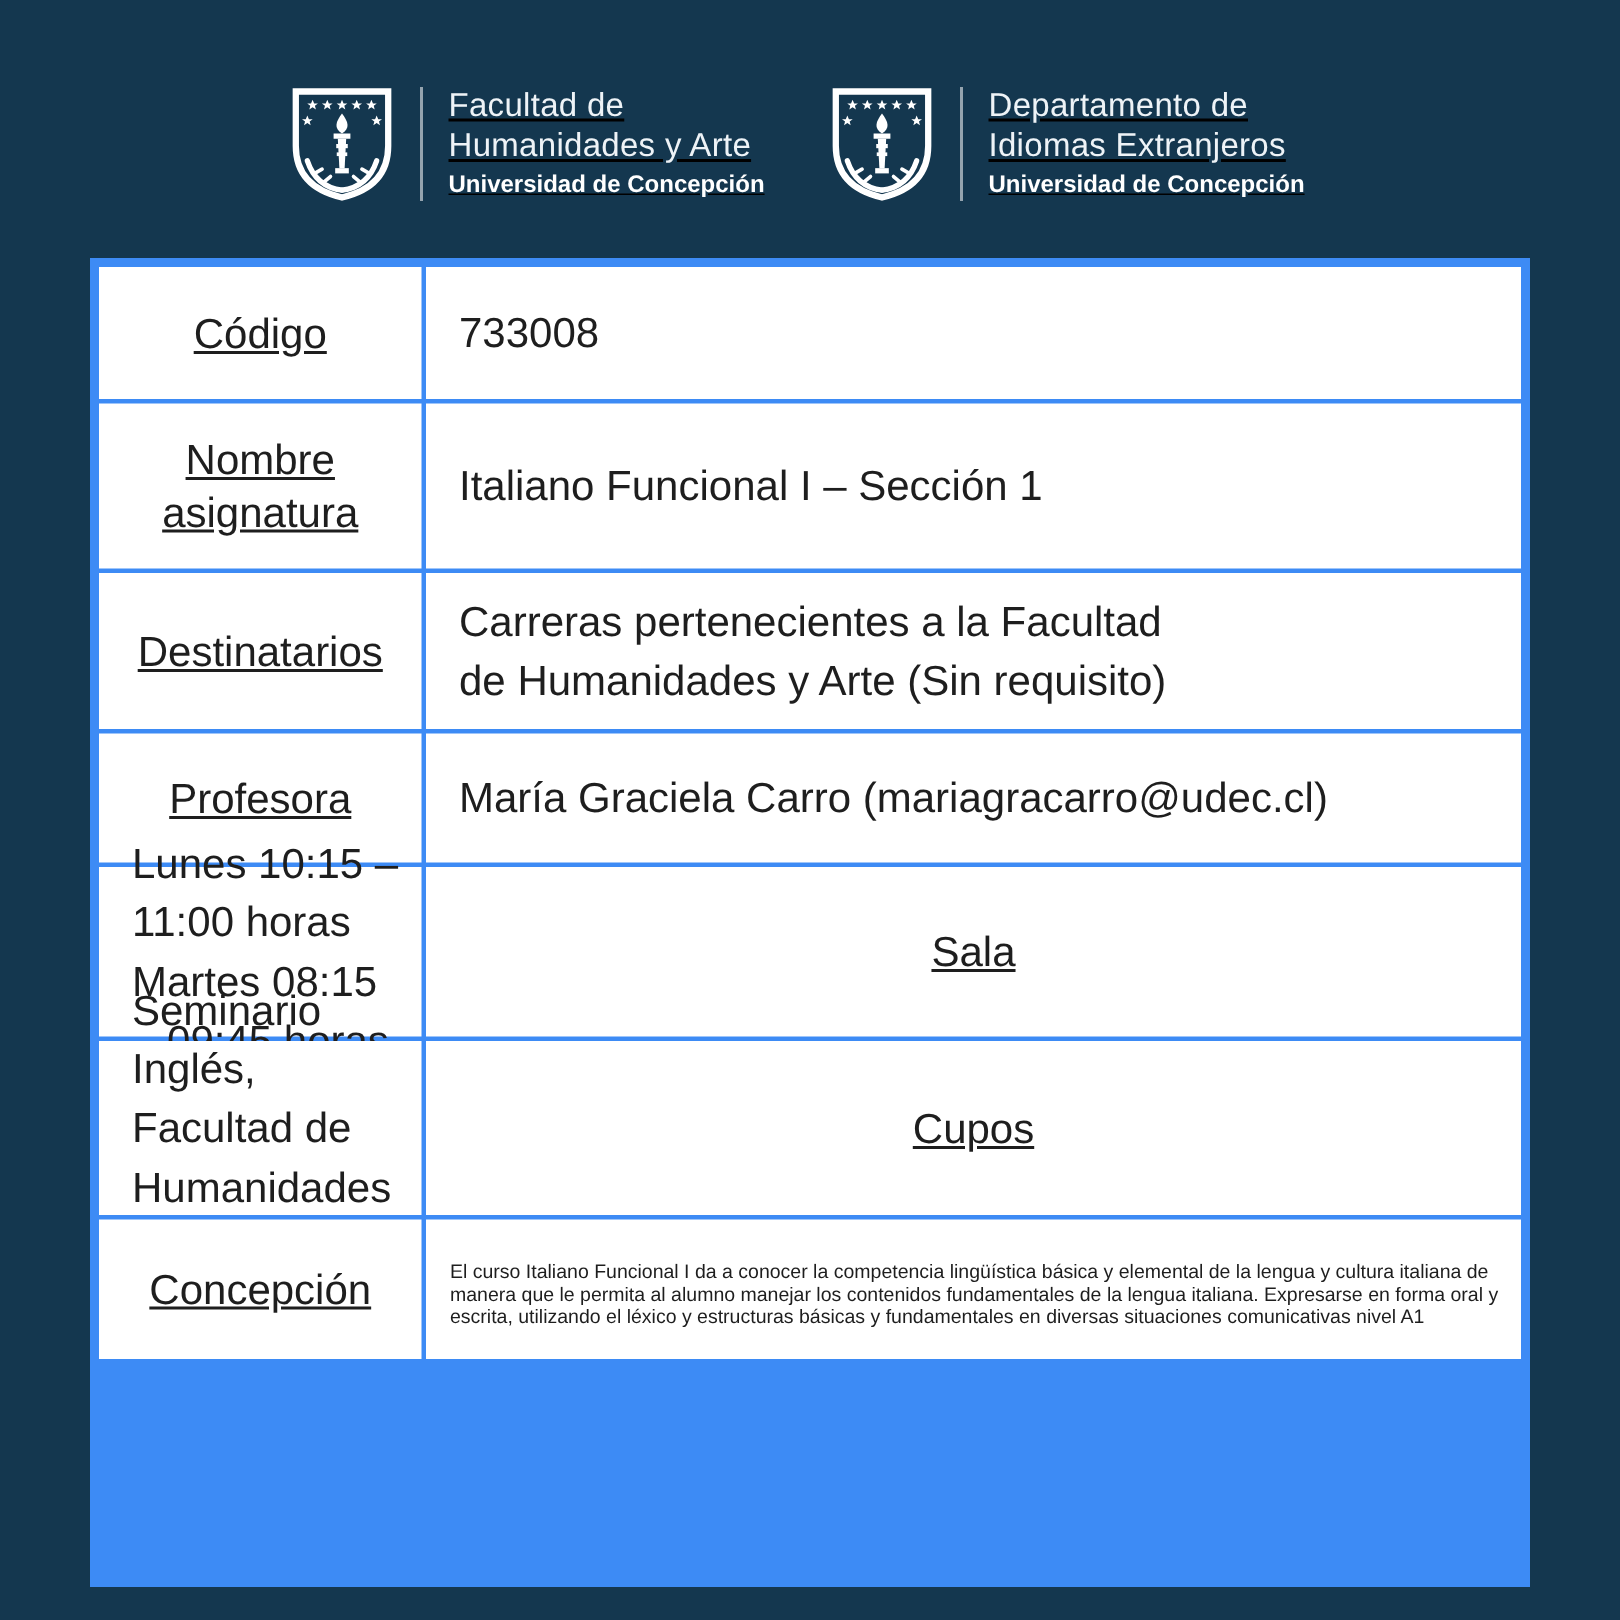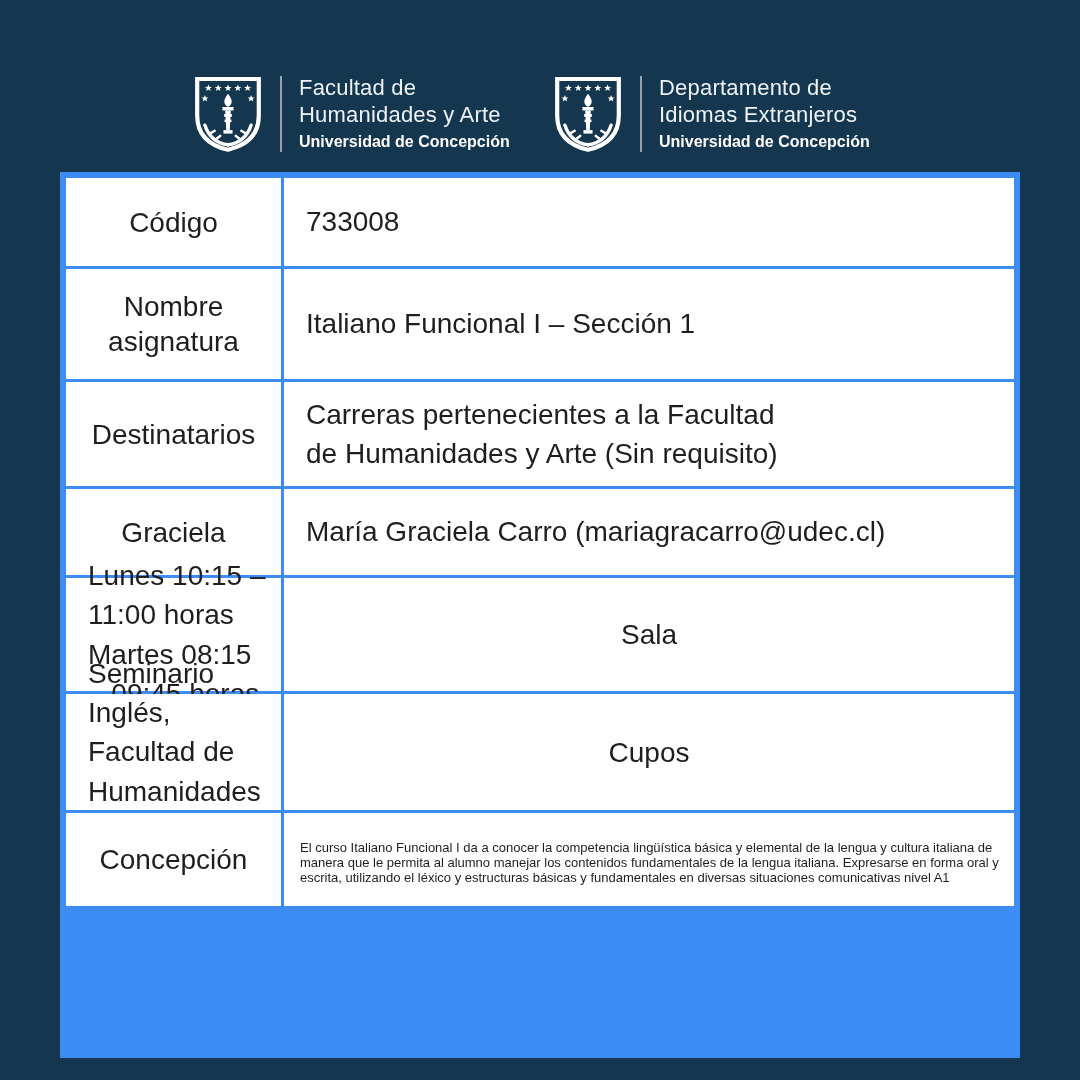--- a/index.html
+++ b/index.html
@@ -5,21 +5,21 @@
   html,body { margin:0; padding:0; }
   body {
     width:1080px; height:1080px; position:relative; overflow:hidden;
     background:#14374F;
     font-family:"Liberation Sans", sans-serif;
     -webkit-font-smoothing:antialiased;
   }
 
   
   .header { position:absolute; top:0; left:0; width:1080px; height:172px; }
-  .logo-group { position:absolute; top:72px; display:flex; align-items:center; }
+  .logo-group { position:absolute; top:54px; display:flex; align-items:center;text-decoration:underline; }
   .logo-group.first  { left:193px; }
   .logo-group.second { left:553px; }
   .shield { width:70px; height:84px; flex:0 0 auto; }
   .logo-divider {
     width:2px; height:76px; background:rgba(255,255,255,0.55);
     margin:0 17px; flex:0 0 auto;
   }
   .logo-text { display:flex; flex-direction:column; justify-content:center; }
   .logo-line {
     color:#EEF3F7; font-size:22px; line-height:27px; font-weight:300;
@@ -35,21 +35,21 @@
     position:absolute; left:60px; top:172px; width:960px; height:886px;
     background:#3D8BF5;
     display:grid;
     grid-template-columns:215px 1fr;
     grid-template-rows:88px 110px 104px 86px 113px 116px 93px 1fr;
     gap:3px; padding:6px; box-sizing:border-box;
   }
   .cell { background:#FFFFFF; color:#1E1E1E; display:flex; align-items:center; }
   .cell.label {
     justify-content:center; text-align:center;
-    font-size:28px; padding:0 4px; line-height:1.25;
+    font-size:28px; padding:0 4px; line-height:1.25;text-decoration:underline;
   }
   .cell.value {
     justify-content:flex-start; text-align:left;
     font-size:28px; line-height:1.4;
     padding:0 12px 0 22px;
     white-space:pre-line;
   }
   .cell.value.small {
     font-size:13px; line-height:1.18; padding:6px 10px 0 16px;
     white-space:normal;
@@ -115,21 +115,21 @@
   <div class="cell label">Código</div>
   <div class="cell value">733008</div>
 
   <div class="cell label">Nombre asignatura</div>
   <div class="cell value">Italiano Funcional I – Sección 1</div>
 
   <div class="cell label">Destinatarios</div>
   <div class="cell value">Carreras pertenecientes a la Facultad
 de Humanidades y Arte (Sin requisito)</div>
 
-  <div class="cell label">Graciela</div>
+  <div class="cell label">Profesora</div>
   <div class="cell value">María Graciela Carro (mariagracarro@udec.cl)</div>
 
   <div class="cell value">Lunes 10:15 – 11:00 horas
 Martes 08:15 – 09:45 horas</div>
 
   <div class="cell label">Sala</div>
   <div class="cell value">Seminario Inglés, Facultad de Humanidades
 y Arte</div>
 
   <div class="cell label">Cupos</div>

